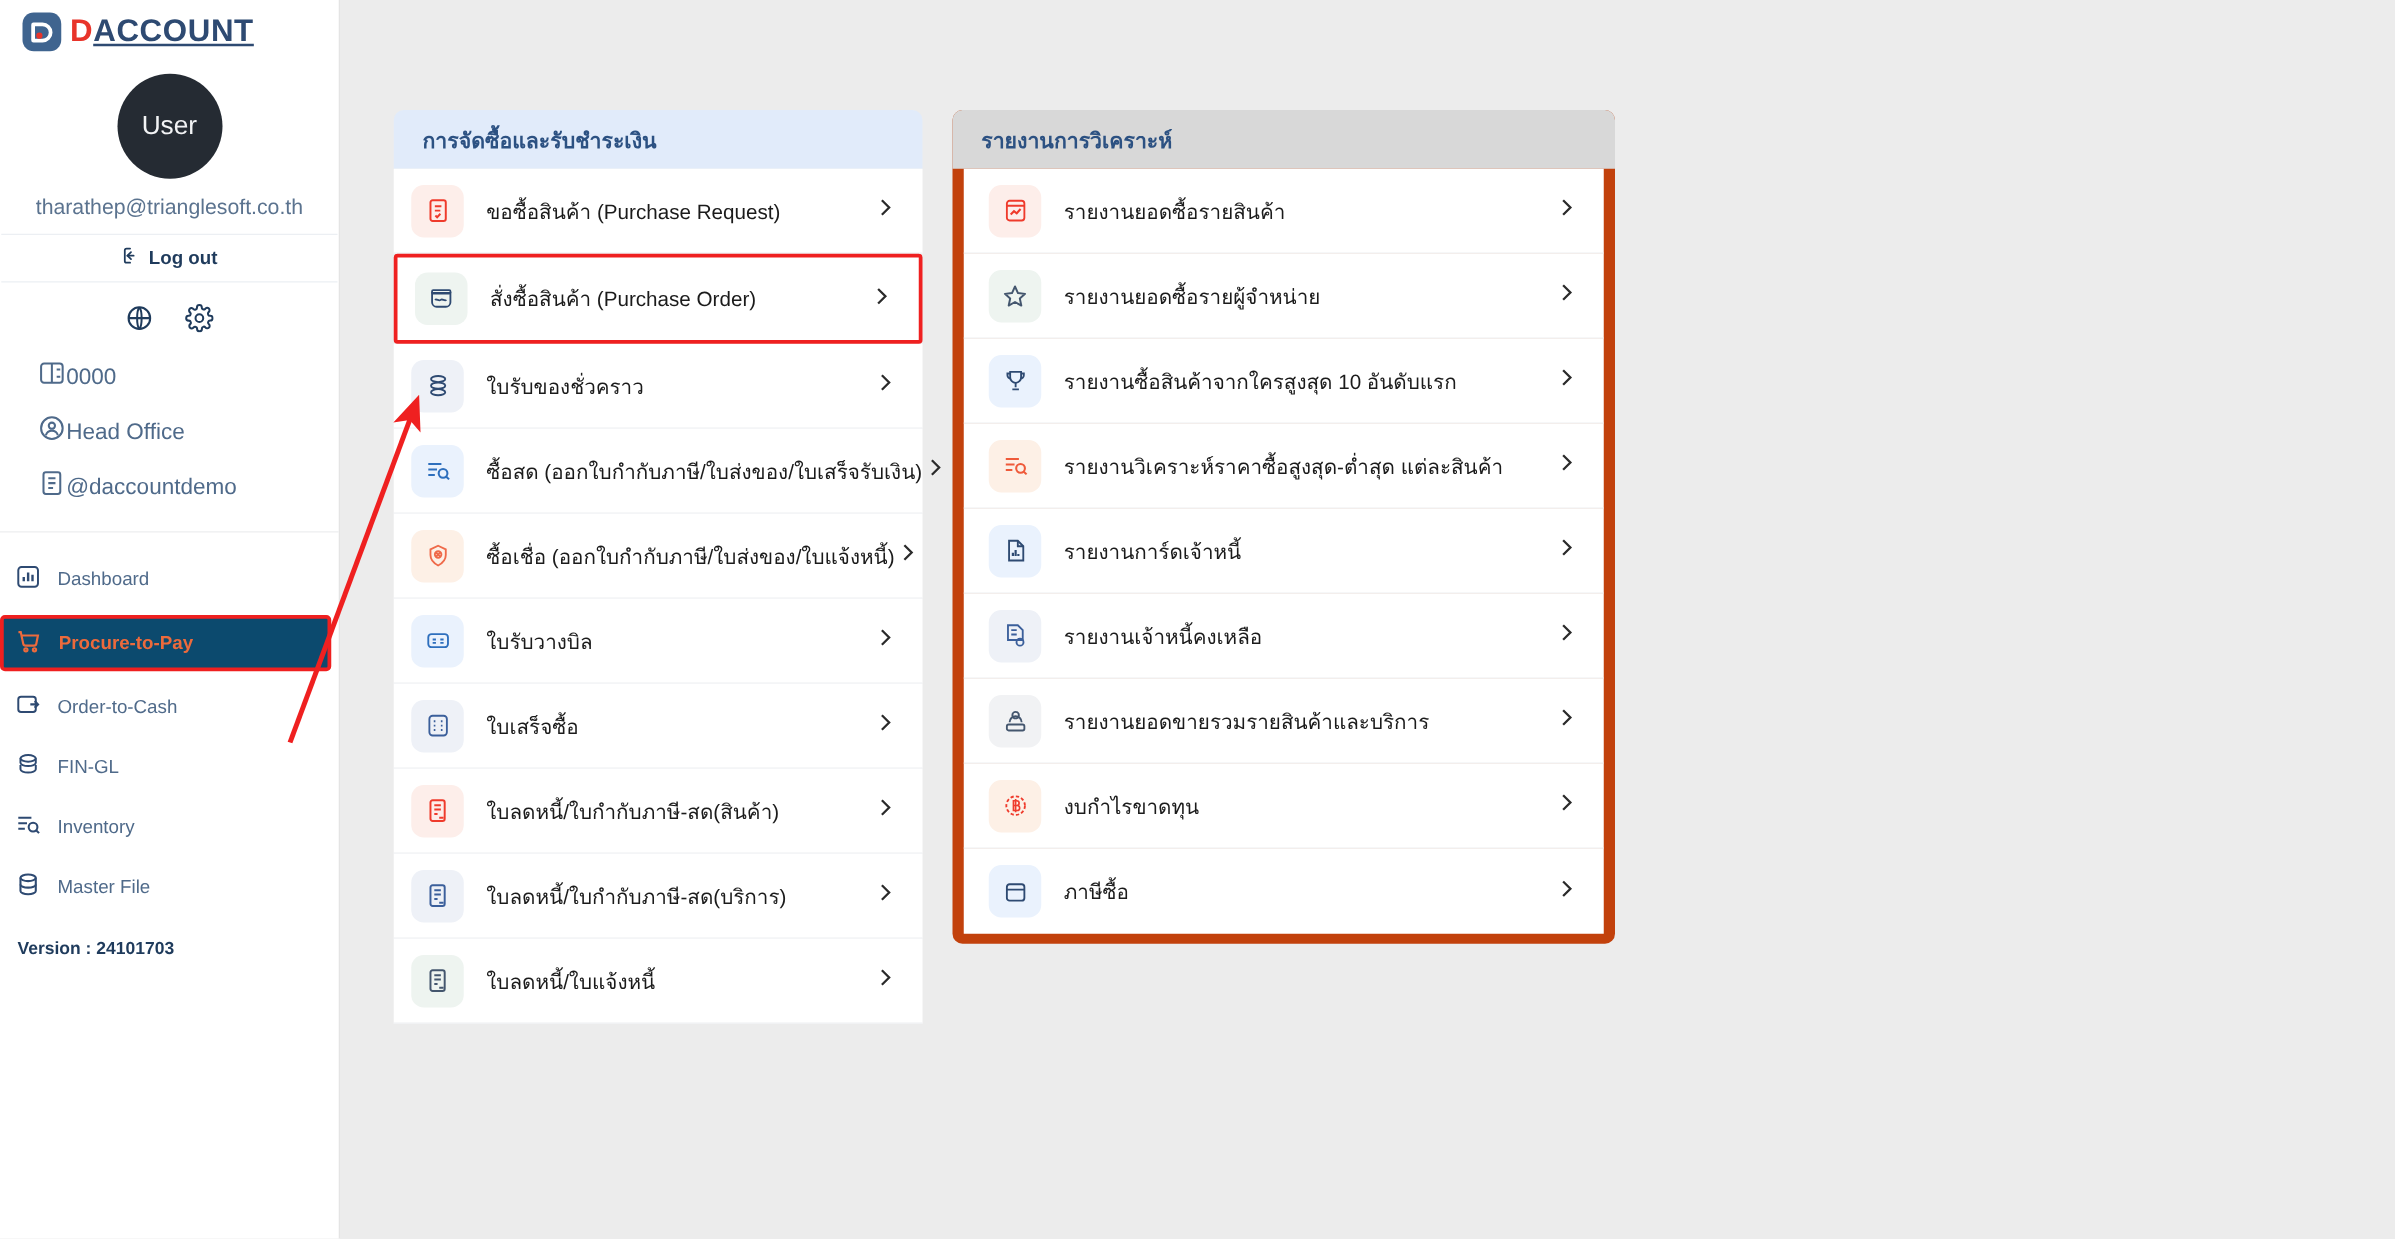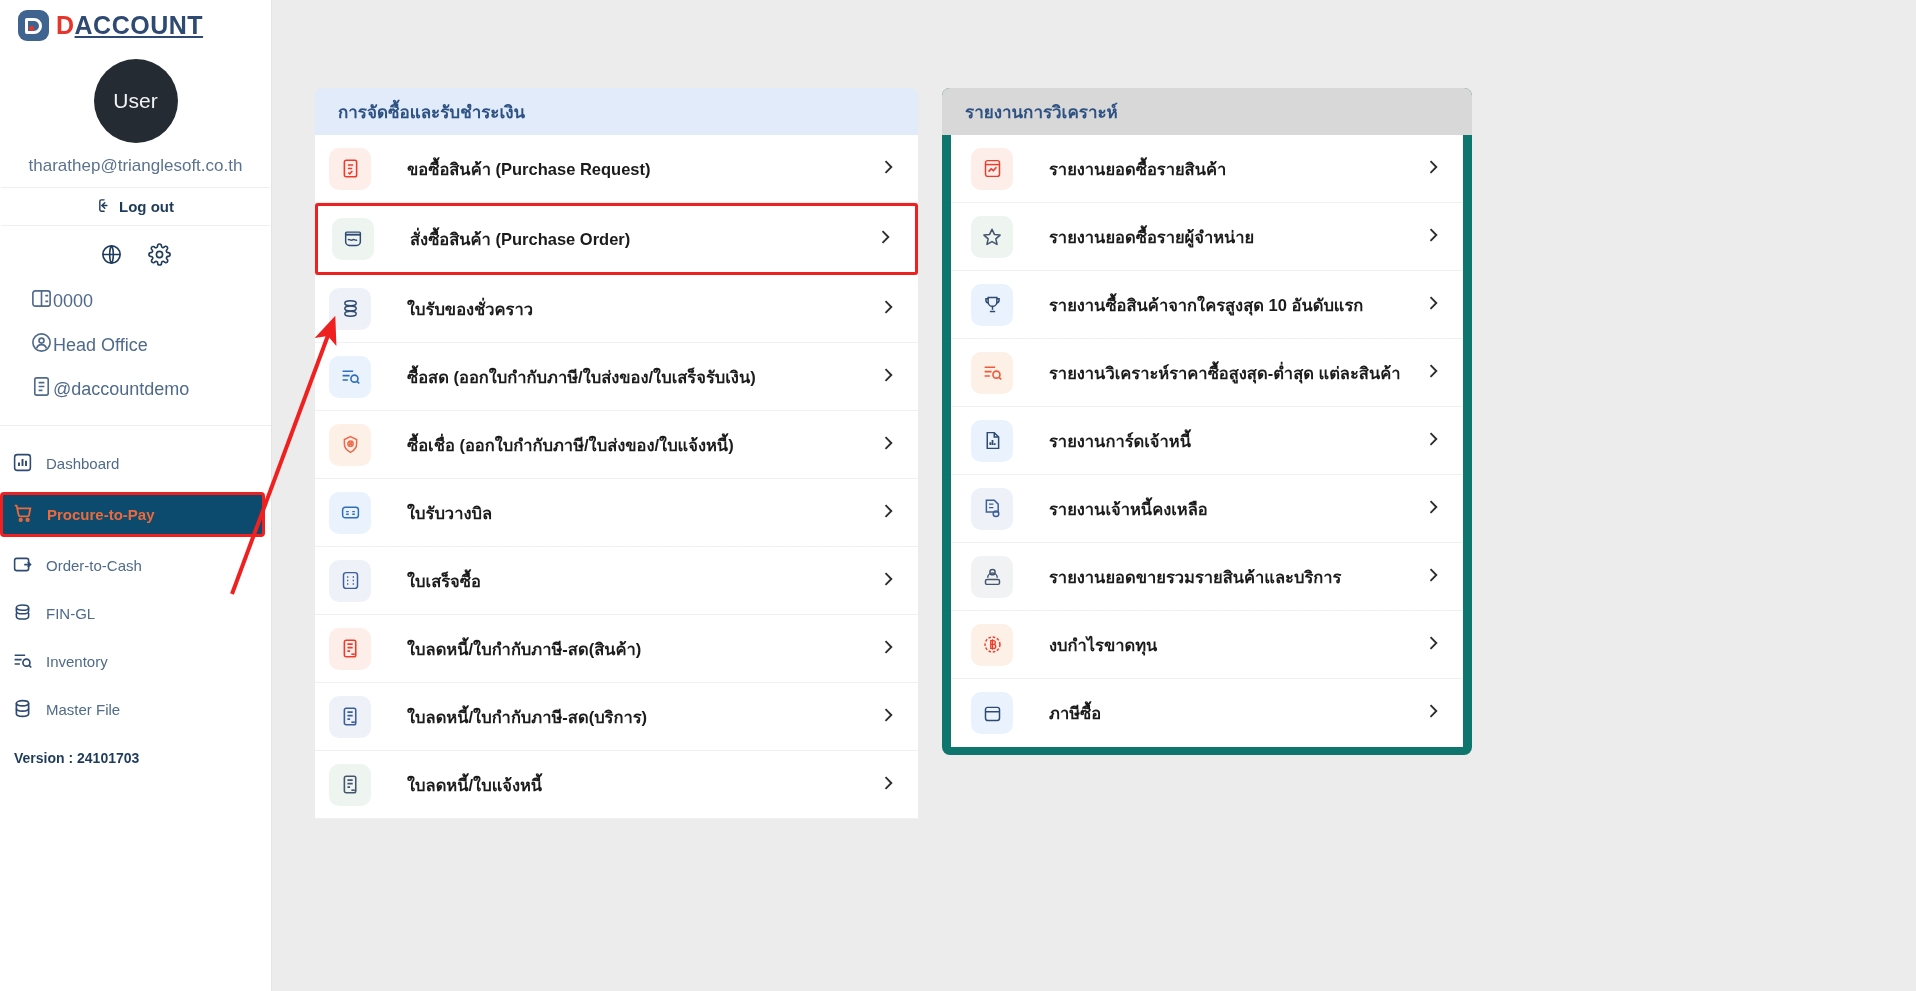--- a/index.html
+++ b/index.html
@@ -85,51 +85,51 @@
   }
   .version { padding: 12px 0 0 14px; color: #1f3b5c; font-size: 14px; font-weight: 700; }
 
   
   .main {
     flex: 1; display: flex; gap: 24px;
     padding: 88px 0 0 43px;
     background: #ececec;
     position: relative;
   }
-  .panel { width: 603px; align-self: flex-start; }
+  .panel { width: 423px; align-self: flex-start; }
   .panel-head {
     height: 47px; border-radius: 8px 8px 0 0;
     display: flex; align-items: center; padding-left: 23px;
     font-size: 17px; font-weight: 700; color: #2c5182;
   }
   .panel.left  .panel-head { background: #e1ebfa; }
   .panel.right .panel-head { background: #d8d8d8; }
-  .panel.right { width: 530px; background: #0f766e; border-radius: 8px 8px 8px 8px; padding-bottom: 8px; }
+  .panel.right { width: 530px; background: #c2410c; border-radius: 8px 8px 8px 8px; padding-bottom: 8px; }
   .panel.right .list { padding: 0 9px; }
 
   .list { display: flex; flex-direction: column; }
   .row {
     background: #fff;
     display: flex; align-items: center;
     height: 68px; padding: 0 20px 0 14px;
     border-bottom: 1px solid #eef0f2;
     cursor: pointer;
     position: relative;
   }
   .panel.left .row { margin-bottom: 0; }
   .panel.right .row { border-bottom: 1px solid #eef0f2; height: 68px; padding-left: 20px; }
   .panel.right .row:last-child { border-bottom: none; }
   .row-icon {
     width: 42px; height: 42px; border-radius: 10px;
     display: flex; align-items: center; justify-content: center;
     flex: 0 0 42px;
   }
   .row-label {
-    flex: 1; margin-left: 36px;
-    font-size: 16.5px; color: #1b1b1b; font-weight: 700;
+    flex: 1; margin-left: 18px;
+    font-size: 16.5px; color: #1b1b1b; font-weight: 400;
     white-space: nowrap;
   }
   .chev { color: #2b2b2b; flex: 0 0 auto; }
   .row.highlight {
     border: 3px solid #ef2020; border-radius: 3px;
     z-index: 3; height: 72px;
   }
   
   .bg-red   { background: #fdeeea; }
   .bg-green { background: #eef4f0; }

